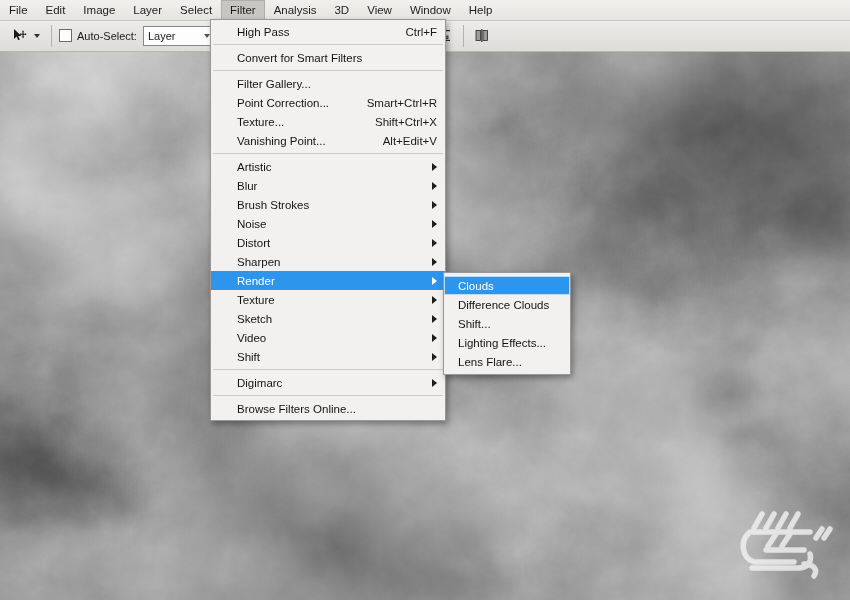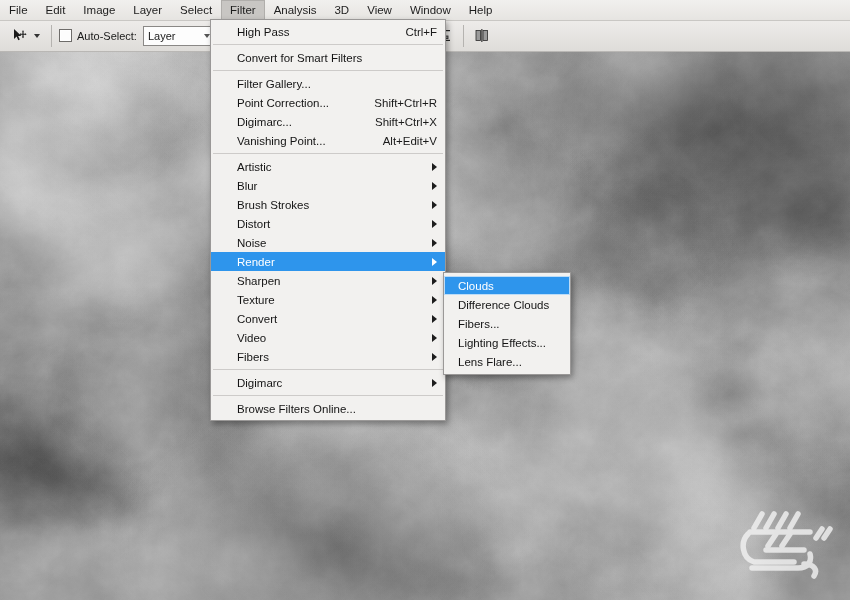--- a/index.html
+++ b/index.html
@@ -454,24 +454,24 @@
   </div>
 
   <div class="msep"></div>
 
   <div class="mi">
     <span>Filter Gallery...</span>
     <span class="sc"></span>
   </div>
   <div class="mi">
     <span>Point Correction...</span>
-    <span class="sc">Shift+Ctrl+R</span>
-  </div>
-  <div class="mi">
-    <span>Digimarc...</span>
+    <span class="sc">Smart+Ctrl+R</span>
+  </div>
+  <div class="mi">
+    <span>Texture...</span>
     <span class="sc">Shift+Ctrl+X</span>
   </div>
   <div class="mi">
     <span>Vanishing Point...</span>
     <span class="sc">Alt+Edit+V</span>
   </div>
 
   <div class="msep"></div>
 
   <div class="mi">
@@ -480,49 +480,49 @@
   </div>
   <div class="mi">
     <span>Blur</span>
     <span class="arrow"></span>
   </div>
   <div class="mi">
     <span>Brush Strokes</span>
     <span class="arrow"></span>
   </div>
   <div class="mi">
+    <span>Noise</span>
+    <span class="arrow"></span>
+  </div>
+  <div class="mi">
     <span>Distort</span>
     <span class="arrow"></span>
   </div>
   <div class="mi">
-    <span>Noise</span>
+    <span>Sharpen</span>
     <span class="arrow"></span>
   </div>
   <div class="mi sel">
     <span>Render</span>
     <span class="arrow"></span>
   </div>
   <div class="mi">
-    <span>Sharpen</span>
-    <span class="arrow"></span>
-  </div>
-  <div class="mi">
     <span>Texture</span>
     <span class="arrow"></span>
   </div>
   <div class="mi">
-    <span>Convert</span>
+    <span>Sketch</span>
     <span class="arrow"></span>
   </div>
   <div class="mi">
     <span>Video</span>
     <span class="arrow"></span>
   </div>
   <div class="mi">
-    <span>Fibers</span>
+    <span>Shift</span>
     <span class="arrow"></span>
   </div>
 
   <div class="msep"></div>
 
   <div class="mi">
     <span>Digimarc</span>
     <span class="arrow"></span>
   </div>
 
@@ -534,21 +534,21 @@
 </div>
 
 <div id="render-submenu">
   <div class="mi sel">
     <span>Clouds</span>
   </div>
   <div class="mi">
     <span>Difference Clouds</span>
   </div>
   <div class="mi">
-    <span>Fibers...</span>
+    <span>Shift...</span>
   </div>
   <div class="mi">
     <span>Lighting Effects...</span>
   </div>
   <div class="mi">
     <span>Lens Flare...</span>
   </div>
 </div>
 
 </body></html>

